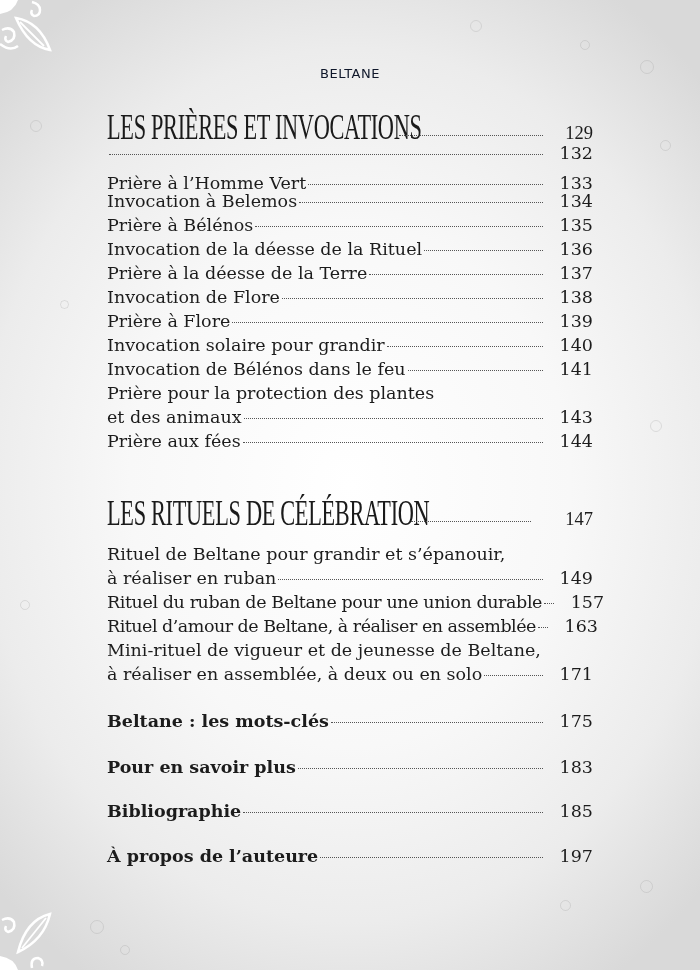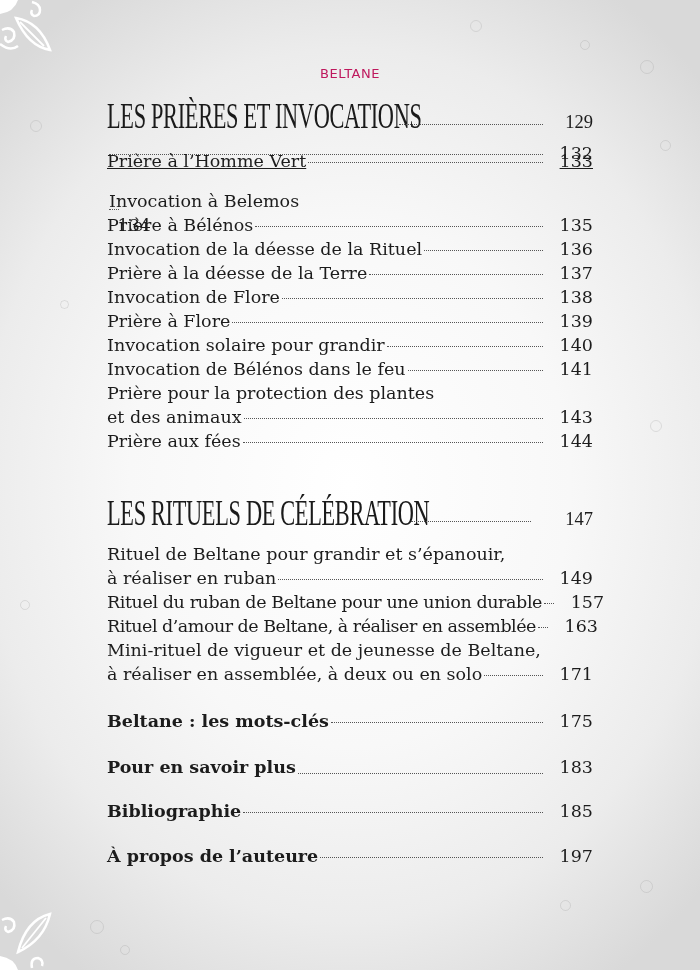--- a/index.html
+++ b/index.html
@@ -32,21 +32,21 @@
 
     .running-head {
       position: absolute;
       top: 66px;
       left: 0;
       width: 700px;
       text-align: center;
       font-family: "DejaVu Sans", "Liberation Sans", sans-serif;
       font-size: 13px;
       letter-spacing: 0.5px;
-      color: #be185d;
+      color: #0f172a;
     }
 
     .toc {
       position: absolute;
       left: 107px;
       width: 486px;
       top: 0;
     }
     .row {
       position: absolute;
@@ -122,38 +122,38 @@
   <path d="M2 20 Q10 16 14 22 Q16 30 8 32 Q4 30 6 26" fill="none" stroke="#ffffff" stroke-width="2.5"></path>
   <path d="M18 52 Q26 20 50 14 Q44 40 18 52 Z" fill="none" stroke="#ffffff" stroke-width="2.5"></path>
   <path d="M22 48 L46 18" stroke="#ffffff" stroke-width="1.8"></path>
   <path d="M32 68 Q30 58 38 58 Q44 60 42 66" fill="none" stroke="#ffffff" stroke-width="2.5"></path>
 </svg>
 
 <div class="running-head">BELTANE</div>
 
 <div class="toc">
 
-  <div class="row chapter-row" style="top:96px;">
+  <div class="row chapter-row" style="top:107px;">
     <span class="label-wrap" style="width:290px;">
       <span class="chapter" style="display:inline-block;">LES PRIÈRES ET INVOCATIONS</span>
     </span>
     <span class="dots" style="top:-3px;"></span>
     <span class="page">129</span>
   </div>
 
   <div class="row" style="top:142px;">
     <span class="dots"></span>
     <span class="page">132</span>
   </div>
-  <div class="row" style="top:150px;text-decoration:underline;">
+  <div class="row" style="top:172px;">
     <span class="label">Prière à l’Homme Vert</span>
     <span class="dots"></span>
     <span class="page">133</span>
   </div>
-  <div class="row" style="top:190px;flex-direction:column;">
+  <div class="row" style="top:190px;">
     <span class="label">Invocation à Belemos</span>
     <span class="dots"></span>
     <span class="page">134</span>
   </div>
   <div class="row" style="top:214px;">
     <span class="label">Prière à Bélénos</span>
     <span class="dots"></span>
     <span class="page">135</span>
   </div>
   <div class="row" style="top:238px;">
@@ -233,21 +233,21 @@
     <span class="label">à réaliser en assemblée, à deux ou en solo</span>
     <span class="dots"></span>
     <span class="page">171</span>
   </div>
 
   <div class="row bold" style="top:710px;">
     <span class="label">Beltane : les mots-clés</span>
     <span class="dots"></span>
     <span class="page">175</span>
   </div>
-  <div class="row bold" style="top:756px;align-items:flex-end;">
+  <div class="row bold" style="top:756px;">
     <span class="label">Pour en savoir plus</span>
     <span class="dots"></span>
     <span class="page">183</span>
   </div>
   <div class="row bold" style="top:800px;">
     <span class="label">Bibliographie</span>
     <span class="dots"></span>
     <span class="page">185</span>
   </div>
   <div class="row bold" style="top:845px;">

